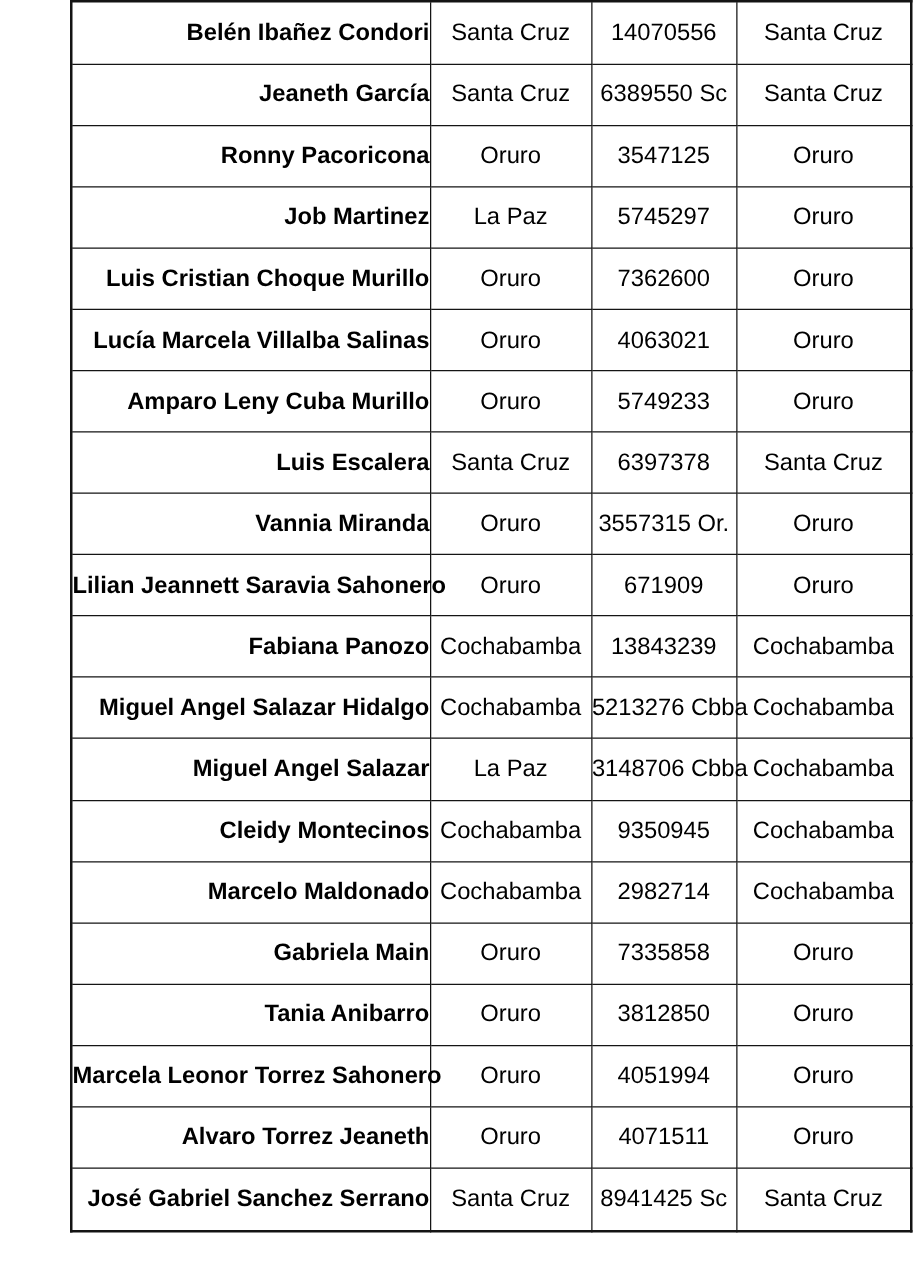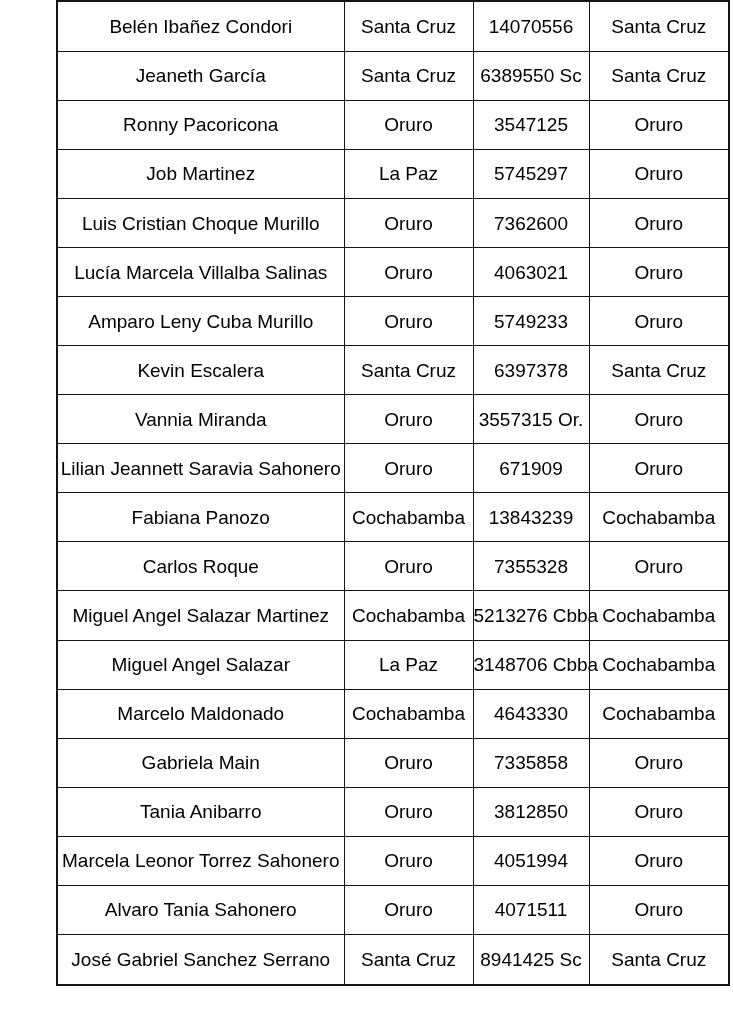--- a/index.html
+++ b/index.html
@@ -29,22 +29,23 @@
     border: 1.5px solid #141414;
     font-size: 19px;
     color: #000000;
     vertical-align: middle;
     white-space: nowrap;
     overflow: visible;
     padding: 0;
     line-height: 1;
   }
   td.col-name {
-    text-align: center;
+    text-align: right;
     padding-left: 6px;
+    font-weight: bold;
   }
   td.col-center {
     text-align: center;
   }
 </style>
 </head>
 <body>
 
 <div class="page">
   <table class="roster">
@@ -91,21 +92,21 @@
           <td class="col-center">4063021</td>
           <td class="col-center">Oruro</td>
         </tr>
         <tr>
           <td class="col-name">Amparo Leny Cuba Murillo</td>
           <td class="col-center">Oruro</td>
           <td class="col-center">5749233</td>
           <td class="col-center">Oruro</td>
         </tr>
         <tr>
-          <td class="col-name">Kevin Escalera</td>
+          <td class="col-name">Luis Escalera</td>
           <td class="col-center">Santa Cruz</td>
           <td class="col-center">6397378</td>
           <td class="col-center">Santa Cruz</td>
         </tr>
         <tr>
           <td class="col-name">Vannia Miranda</td>
           <td class="col-center">Oruro</td>
           <td class="col-center">3557315 Or.</td>
           <td class="col-center">Oruro</td>
         </tr>
@@ -115,41 +116,41 @@
           <td class="col-center">671909</td>
           <td class="col-center">Oruro</td>
         </tr>
         <tr>
           <td class="col-name">Fabiana Panozo</td>
           <td class="col-center">Cochabamba</td>
           <td class="col-center">13843239</td>
           <td class="col-center">Cochabamba</td>
         </tr>
         <tr>
-          <td class="col-name">Carlos Roque</td>
-          <td class="col-center">Oruro</td>
-          <td class="col-center">7355328</td>
-          <td class="col-center">Oruro</td>
-        </tr>
-        <tr>
-          <td class="col-name">Miguel Angel Salazar Martinez</td>
+          <td class="col-name">Miguel Angel Salazar Hidalgo</td>
           <td class="col-center">Cochabamba</td>
           <td class="col-center">5213276 Cbba</td>
           <td class="col-center">Cochabamba</td>
         </tr>
         <tr>
           <td class="col-name">Miguel Angel Salazar</td>
           <td class="col-center">La Paz</td>
           <td class="col-center">3148706 Cbba</td>
           <td class="col-center">Cochabamba</td>
         </tr>
         <tr>
+          <td class="col-name">Cleidy Montecinos</td>
+          <td class="col-center">Cochabamba</td>
+          <td class="col-center">9350945</td>
+          <td class="col-center">Cochabamba</td>
+        </tr>
+        <tr>
           <td class="col-name">Marcelo Maldonado</td>
           <td class="col-center">Cochabamba</td>
-          <td class="col-center">4643330</td>
+          <td class="col-center">2982714</td>
           <td class="col-center">Cochabamba</td>
         </tr>
         <tr>
           <td class="col-name">Gabriela Main</td>
           <td class="col-center">Oruro</td>
           <td class="col-center">7335858</td>
           <td class="col-center">Oruro</td>
         </tr>
         <tr>
           <td class="col-name">Tania Anibarro</td>
@@ -157,21 +158,21 @@
           <td class="col-center">3812850</td>
           <td class="col-center">Oruro</td>
         </tr>
         <tr>
           <td class="col-name">Marcela Leonor Torrez Sahonero</td>
           <td class="col-center">Oruro</td>
           <td class="col-center">4051994</td>
           <td class="col-center">Oruro</td>
         </tr>
         <tr>
-          <td class="col-name">Alvaro Tania Sahonero</td>
+          <td class="col-name">Alvaro Torrez Jeaneth</td>
           <td class="col-center">Oruro</td>
           <td class="col-center">4071511</td>
           <td class="col-center">Oruro</td>
         </tr>
         <tr>
           <td class="col-name">José Gabriel Sanchez Serrano</td>
           <td class="col-center">Santa Cruz</td>
           <td class="col-center">8941425 Sc</td>
           <td class="col-center">Santa Cruz</td>
         </tr>

